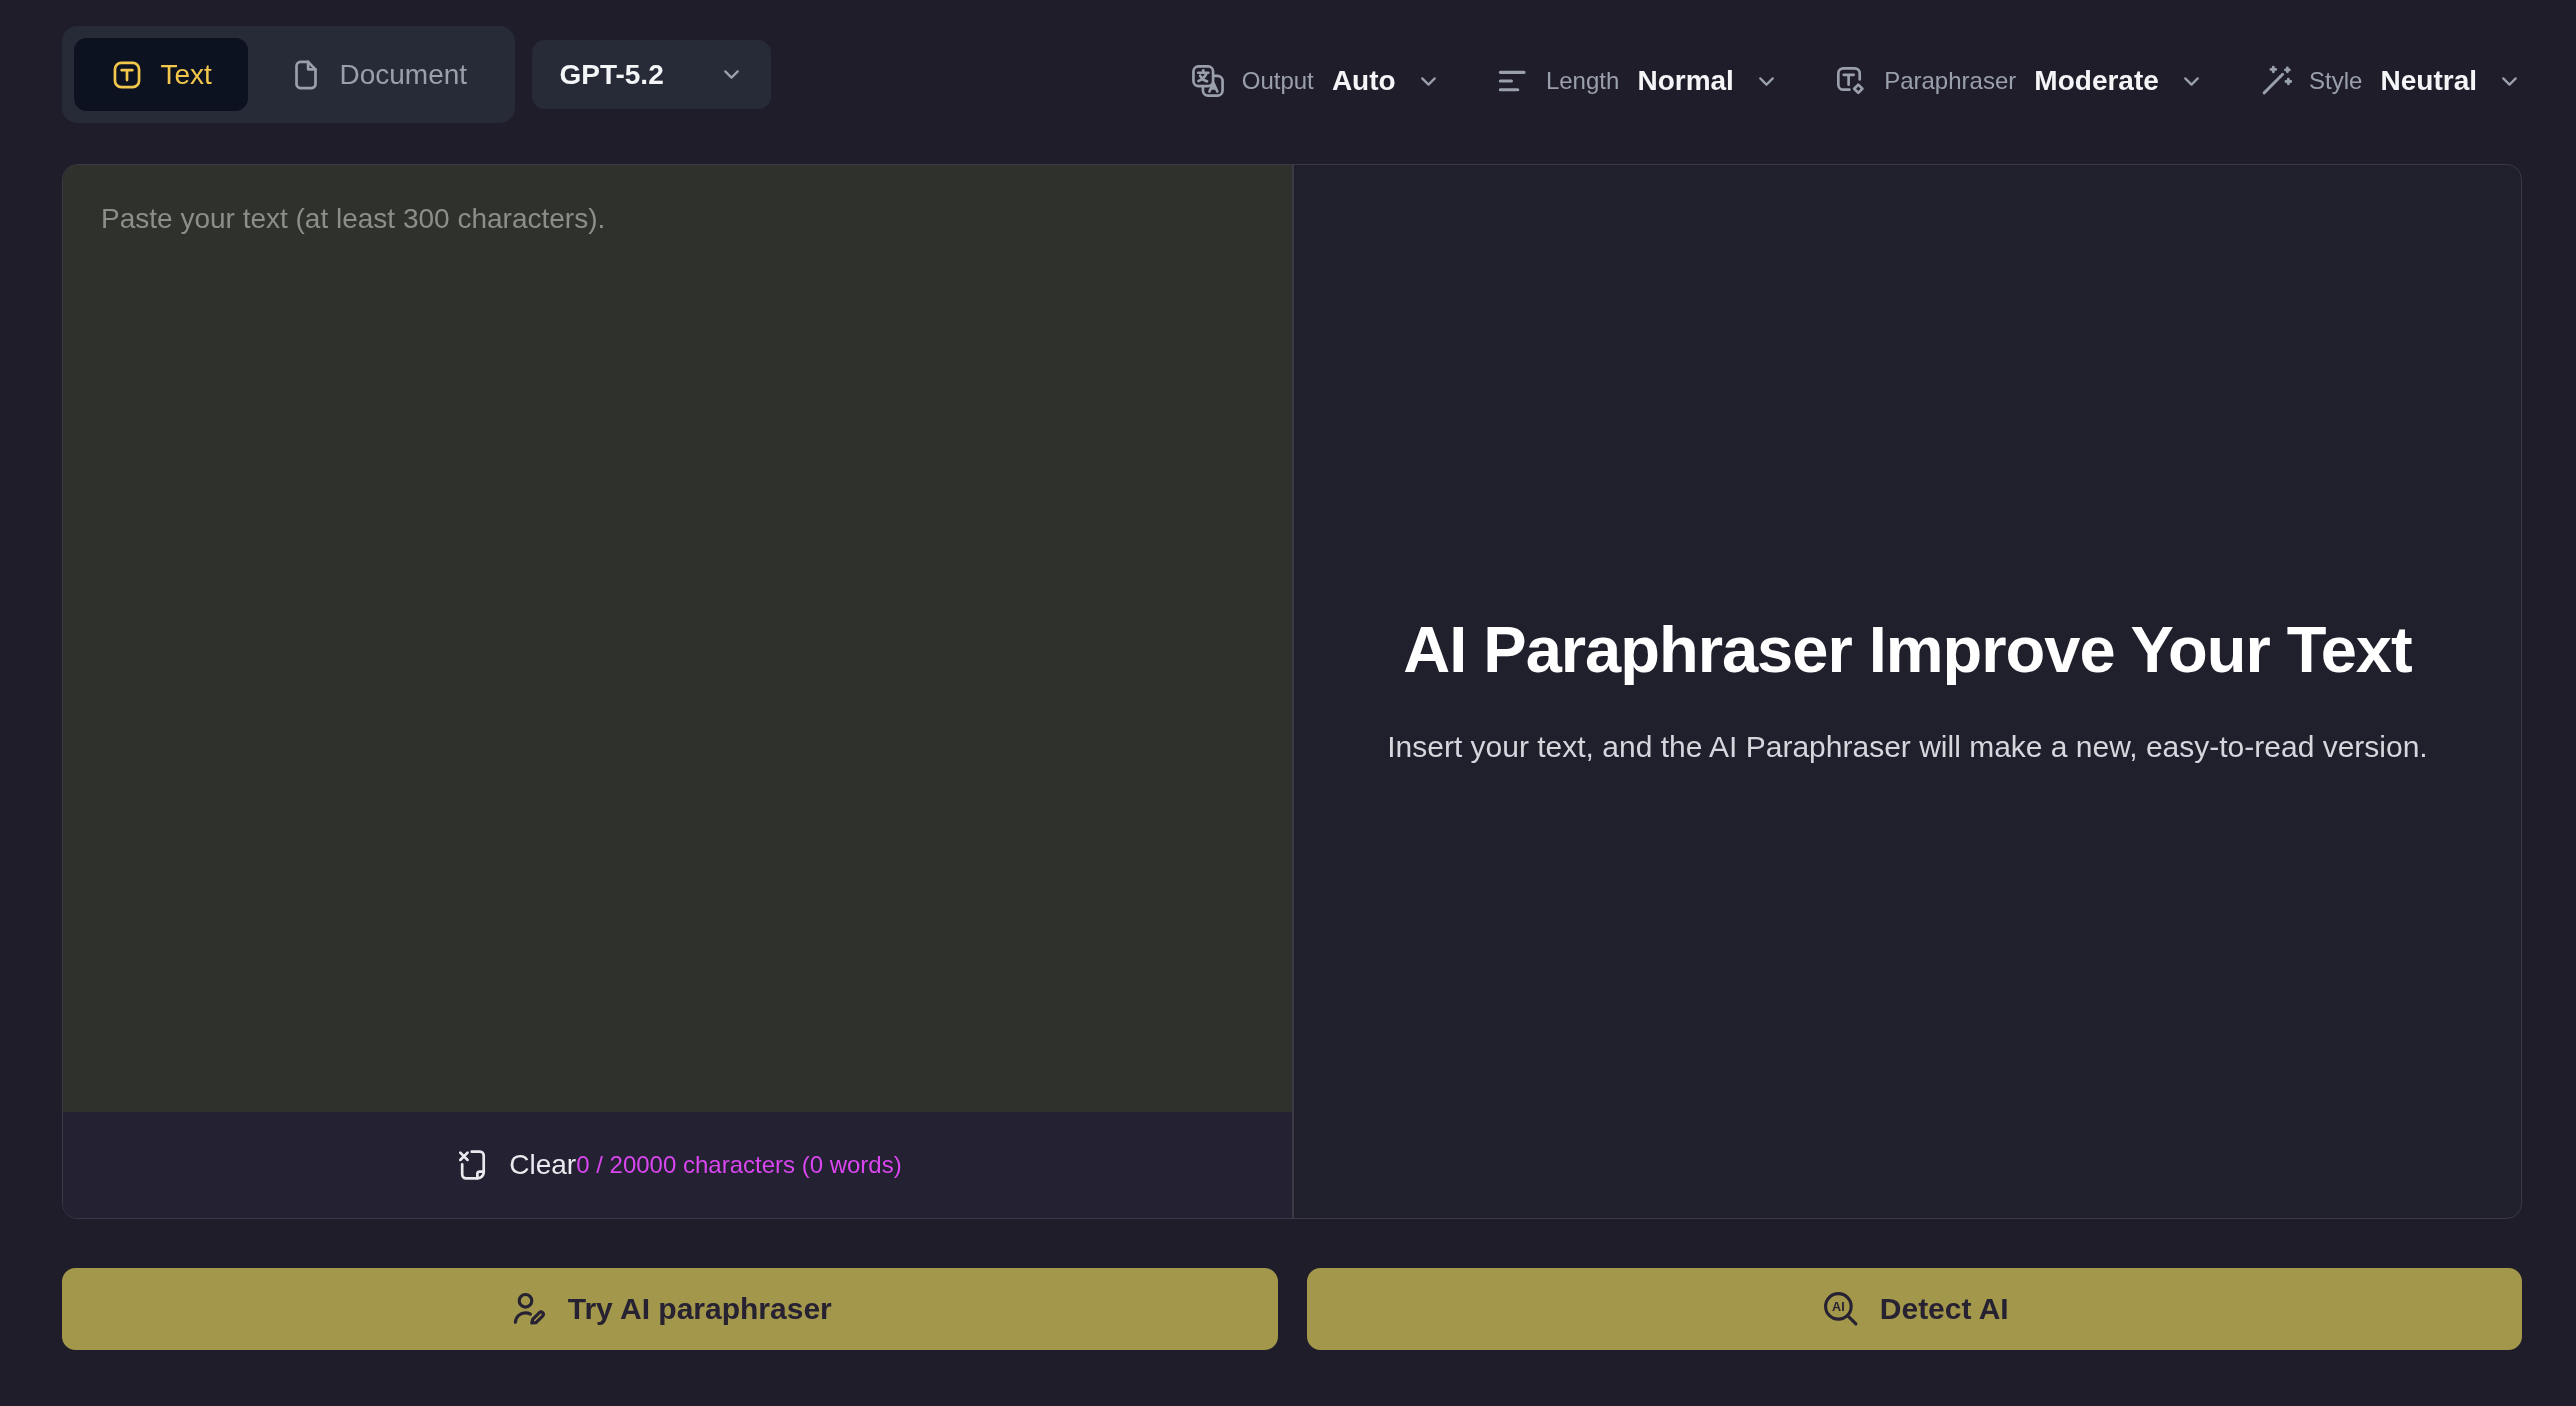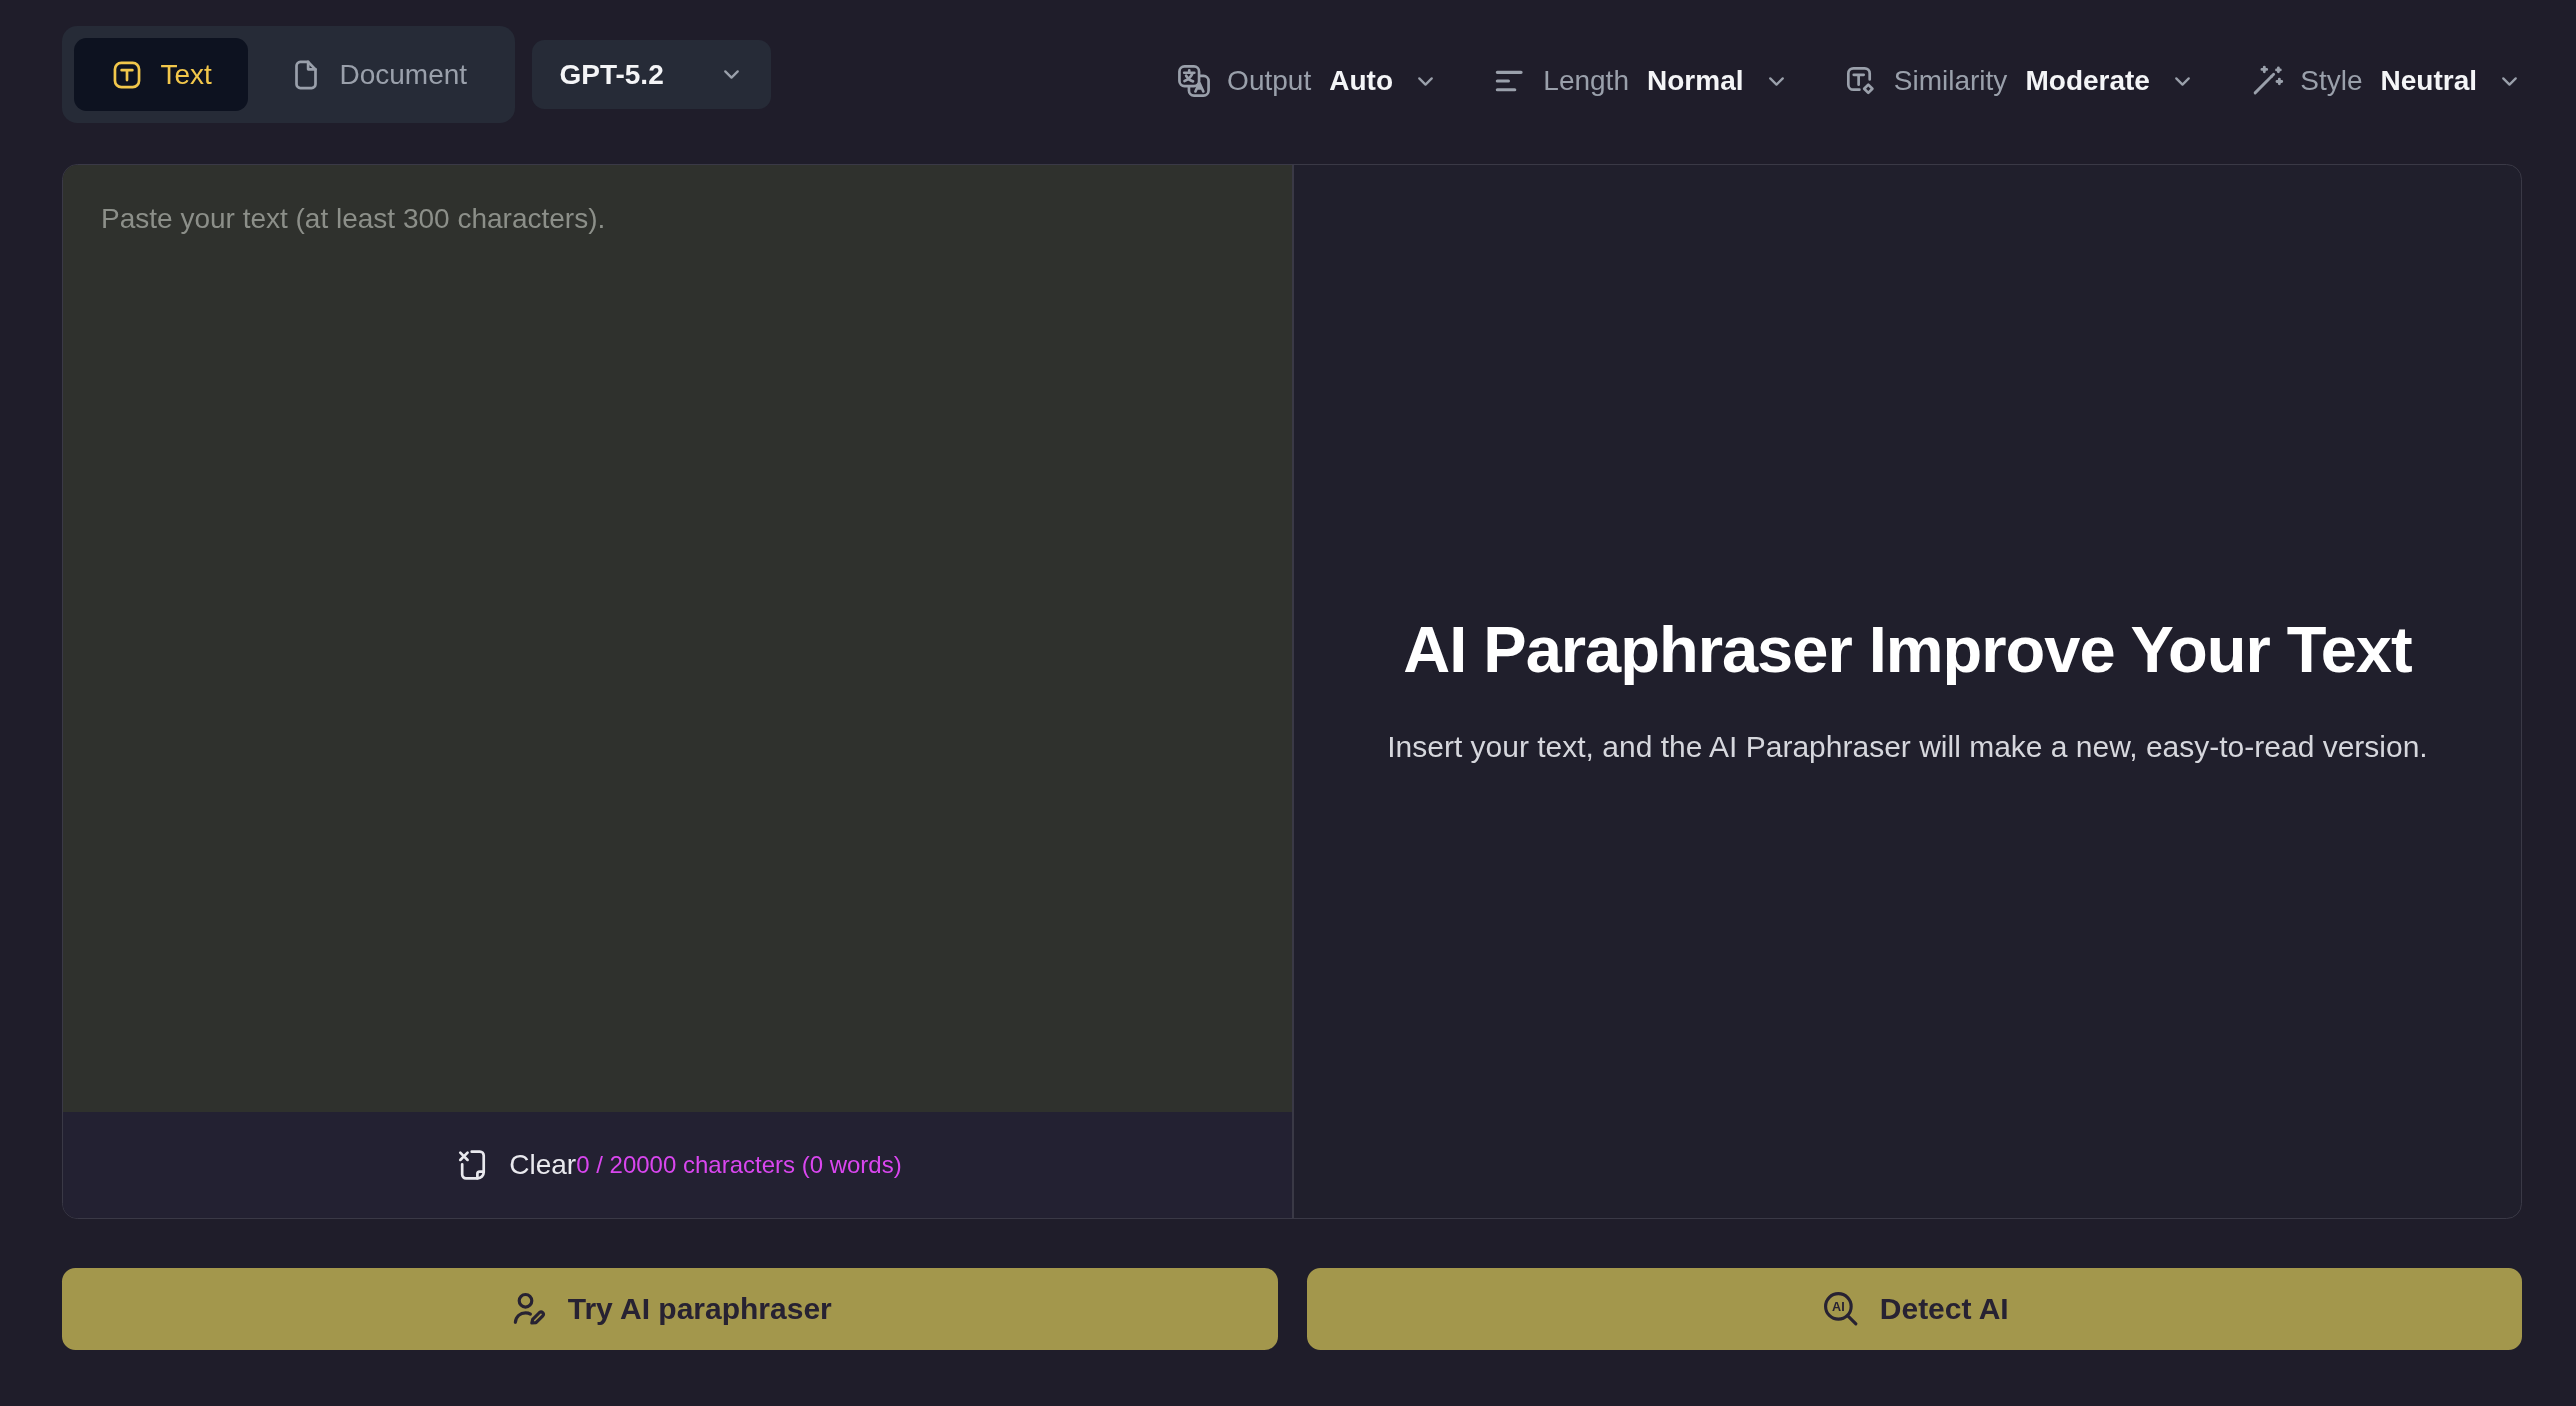--- a/index.html
+++ b/index.html
@@ -44,21 +44,21 @@
   .tab.active { background: var(--surface_active); color: var(--accent_yellow); }
   .model-select {
     height: 69px; padding: 0 27px; border: none; border-radius: 12.4px;
     background: var(--surface); color: var(--text_primary);
     display: flex; align-items: center; gap: 50px;
     font-family: inherit; font-size: 28px; font-weight: 700; cursor: pointer;
   }
   .topbar-right { display: flex; align-items: center; gap: 53px; margin-top: 13.4px; }
   .setting { display: flex; align-items: center; gap: 14.3px; cursor: pointer; }
   .setting .s-icon { color: var(--text_muted); display: flex; }
-  .setting .s-label { color: var(--text_muted); font-size: 28px; text-align: center; }
+  .setting .s-label { color: var(--text_muted); font-size: 24px; text-align: center; }
   .setting .s-value { color: var(--text_primary); font-size: 28px; font-weight: 700; margin-left: 3.8px; }
   .chev { color: var(--text_muted); display: flex; margin-left: 5.7px; }
 
   
   .panel {
     margin-top: 40px; height: 1055px;
     border: 1px solid var(--border); border-radius: 15.3px;
     background: var(--panel_bg);
     display: flex; overflow: hidden;
   }
@@ -182,21 +182,21 @@
       </div>
 
       <div class="setting">
         <span class="s-icon">
           <svg width="38" height="38" viewBox="0 0 24 24" fill="none" stroke="currentColor" stroke-width="1.7" stroke-linecap="round" stroke-linejoin="round">
             <path d="M17.5 11V7.2A3.2 3.2 0 0 0 14.3 4H7.2A3.2 3.2 0 0 0 4 7.2v7.1a3.2 3.2 0 0 0 3.2 3.2H11"></path>
             <path d="M7.4 8.1h6.3M10.5 8.1v6.2"></path>
             <path d="M16.6 14.3l2.6 2.6-2.6 2.6-2.6-2.6z"></path>
           </svg>
         </span>
-        <span class="s-label">Similarity</span>
+        <span class="s-label">Paraphraser</span>
         <span class="s-value">Moderate</span>
         <span class="chev">
           <svg width="25" height="25" viewBox="0 0 24 24" fill="none" stroke="currentColor" stroke-width="2.2" stroke-linecap="round" stroke-linejoin="round">
               <polyline points="6 9 12 15 18 9"></polyline>
             </svg>
         </span>
       </div>
 
       <div class="setting">
         <span class="s-icon">

